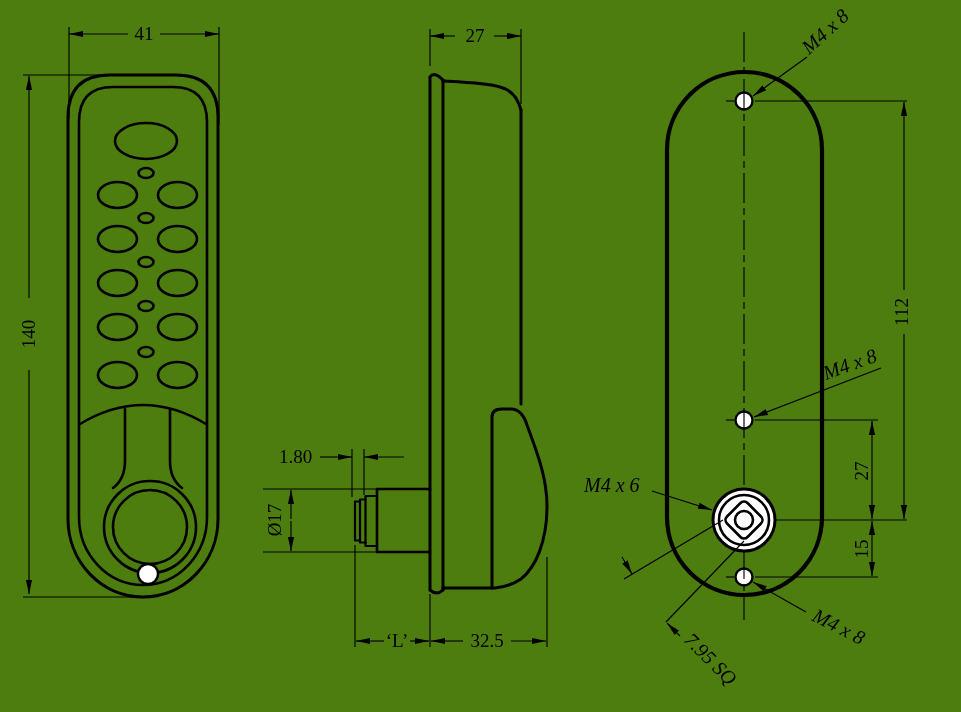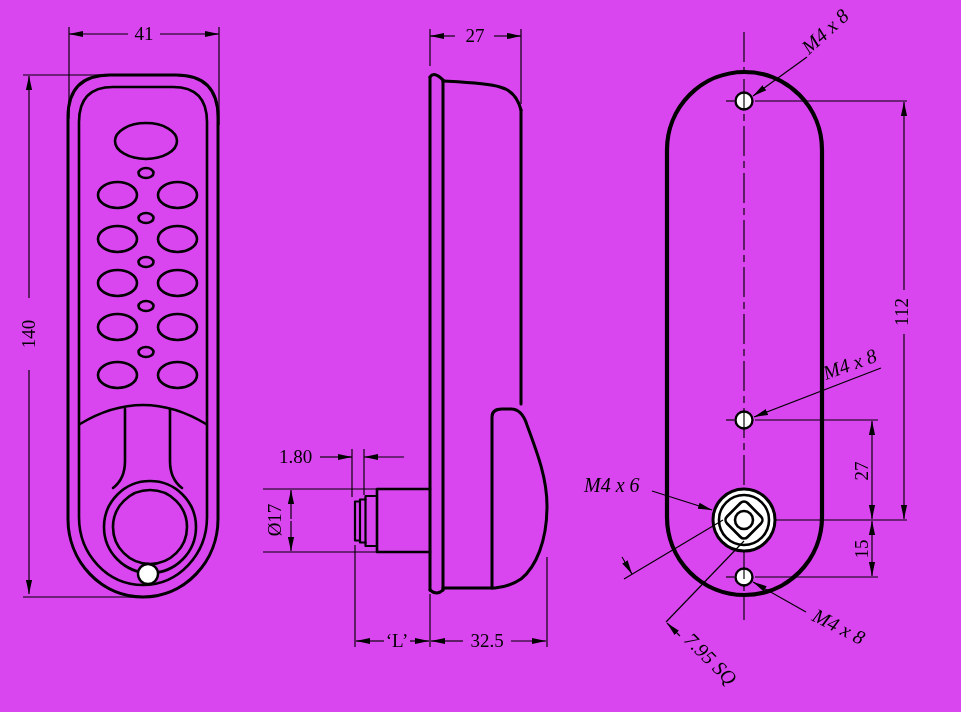--- a/index.html
+++ b/index.html
@@ -1,16 +1,16 @@
 <!DOCTYPE html>
 <html><head>
 <meta charset="utf-8">
 <style>
   html,body{margin:0;padding:0;background:#fff;}
-  #stage{width:961px;height:712px;background:#d946ef;position:relative;overflow:hidden;}
+  #stage{width:961px;height:712px;background:#4d7c0f;position:relative;overflow:hidden;}
   svg{display:block;}
   .e  {fill:none;stroke:#000;stroke-width:3;stroke-linecap:round;stroke-linejoin:round;}
   .e2 {fill:none;stroke:#000;stroke-width:2.6;stroke-linecap:round;stroke-linejoin:round;}
   .e22{fill:none;stroke:#000;stroke-width:2.2;stroke-linecap:round;stroke-linejoin:round;}
   .eb {fill:none;stroke:#000;stroke-width:4.2;stroke-linecap:round;stroke-linejoin:round;}
   .t  {fill:none;stroke:#000;stroke-width:1.15;}
   .cl {fill:none;stroke:#000;stroke-width:1.15;stroke-dasharray:30 5 7 5;}
   .w  {fill:#fff;stroke:#000;stroke-width:2.4;}
   .wb {fill:#fff;stroke:#000;stroke-width:3;}
   text.d{font-family:"Liberation Serif","DejaVu Serif",serif;font-size:19px;fill:#000;}

